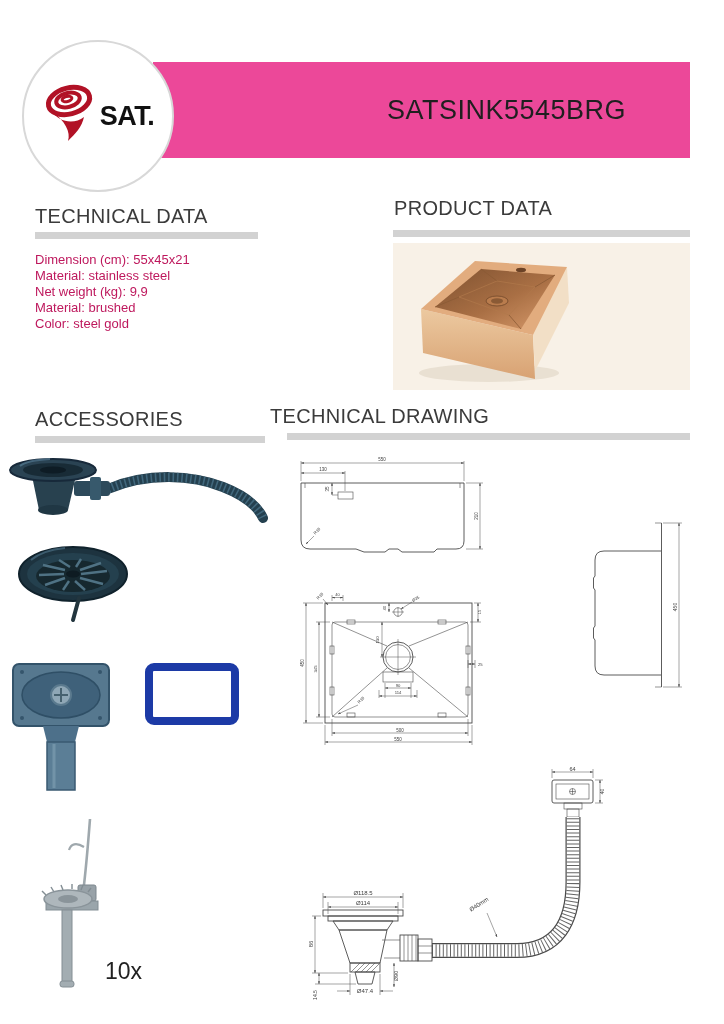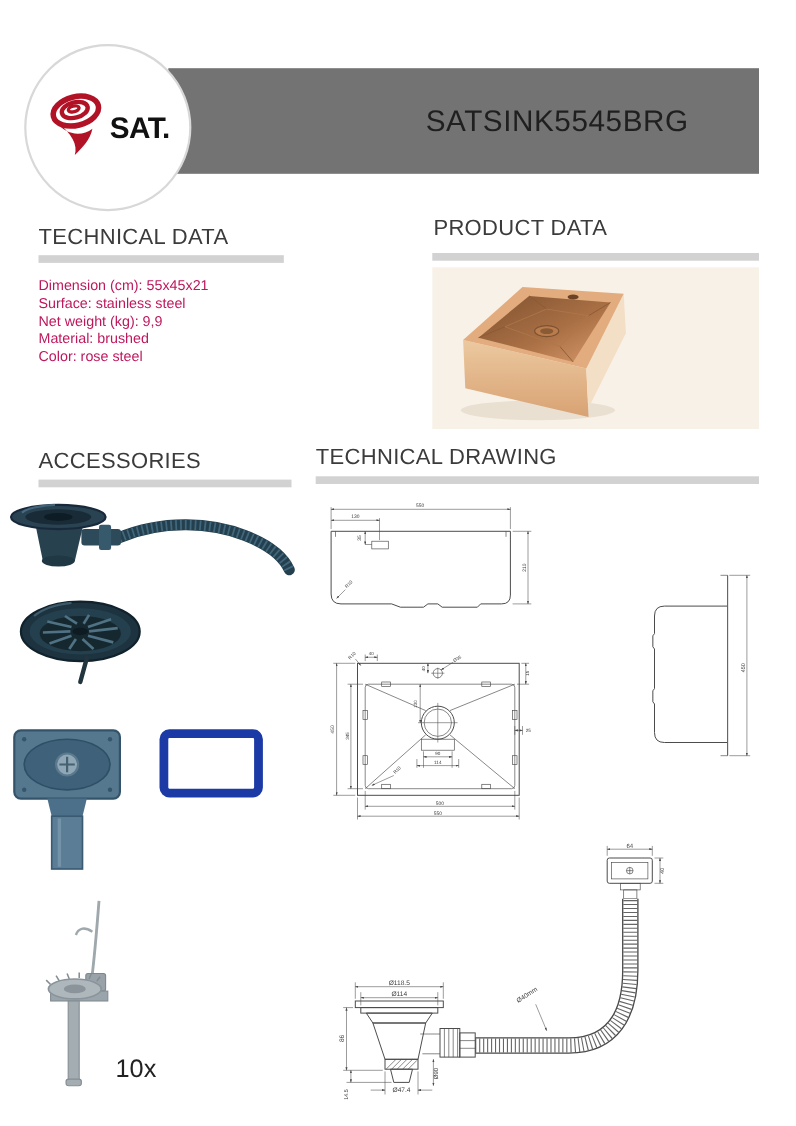--- a/index.html
+++ b/index.html
@@ -1,20 +1,20 @@
 <!DOCTYPE html>
 <html><head>
 <meta charset="utf-8">
 <style>
   html,body{margin:0;padding:0;background:#888;}
   .page{position:relative;width:724px;height:1024px;background:#ffffff;overflow:hidden;
         font-family:"Liberation Sans",sans-serif;color:#2b2b2b;margin:0 auto;}
   .abs{position:absolute;}
   
-  .banner{left:153px;top:62px;width:537px;height:96px;background:#737373;text-decoration:underline;}
+  .banner{left:153px;top:62px;width:537px;height:96px;background:#ec4899;text-decoration:underline;}
   .banner .code{position:absolute;left:0;top:0;width:100%;height:100%;display:flex;align-items:center;
         justify-content:center;padding-left:170px;box-sizing:border-box;
         font-size:27px;letter-spacing:0.5px;color:#1f1f1f;}
   .logo-circle{left:22px;top:40px;width:148px;height:148px;border-radius:50%;background:#fff;
         border:2px solid #d8d8d8;display:flex;align-items:center;justify-content:center;z-index:2;}
   .brand-text{font-size:27px;font-weight:bold;color:#111;letter-spacing:-0.5px;margin-left:2px;}
   
   .h-sec{font-size:20px;color:#3b3b3b;letter-spacing:0.3px;white-space:nowrap;}
   .bar{height:7px;background:#d2d2d2;}
   
@@ -45,24 +45,24 @@
         <path d="M10,32 C16,43 32,46 42,38 C40,48 33,55 26,62 C29,53 23,42 10,32 Z" fill="#b11226"></path>
       </svg>
     </span>
     <span class="brand-text">SAT.</span>
   </div>
 
   <div class="abs h-sec" style="left:35px;top:205px;">TECHNICAL DATA</div>
   <div class="abs bar" style="left:35px;top:232px;width:223px;"></div>
   <div class="abs tdata" style="left:35px;top:252px;">
     <div>Dimension (cm): 55x45x21</div>
-    <div>Surface: stainless steel</div>
+    <div>Material: stainless steel</div>
     <div>Net weight (kg): 9,9</div>
     <div>Material: brushed</div>
-    <div>Color: rose steel</div>
+    <div>Color: steel gold</div>
   </div>
 
   <div class="abs h-sec" style="left:394px;top:197px;">PRODUCT DATA</div>
   <div class="abs bar" style="left:393px;top:230px;width:297px;"></div>
   <div class="abs photo-box">
     <svg width="297" height="147" viewBox="0 0 297 147">
       <defs>
         <linearGradient id="bowl" x1="0" y1="0" x2="1" y2="1">
           <stop offset="0" stop-color="#7e5130"></stop>
             <stop offset="0.55" stop-color="#a96f44"></stop>
@@ -175,21 +175,21 @@
           <line x1="58" y1="77" x2="61" y2="73"></line>
       </g>
       <ellipse cx="38" cy="84" rx="24" ry="9" fill="#aeb7bc" stroke="#8a949a" stroke-width="1.5"></ellipse>
       <ellipse cx="38" cy="84" rx="10" ry="4" fill="#8a949a"></ellipse>
       <rect x="32" y="95" width="10" height="72" fill="#a3adb2" stroke="#848e94"></rect>
       <rect x="30" y="166" width="14" height="6" rx="2.5" fill="#a3adb2" stroke="#848e94"></rect>
     </svg>
   </div>
   <div class="abs qty" style="left:105px;top:958px;">10x</div>
 
-  <div class="abs h-sec" style="left:287px;top:405px;">TECHNICAL DRAWING</div>
+  <div class="abs h-sec" style="left:270px;top:405px;">TECHNICAL DRAWING</div>
   <div class="abs bar" style="left:287px;top:433px;width:403px;"></div>
 
   <svg class="abs" style="left:285px;top:450px;" width="440" height="575" viewBox="0 0 440 575">
     <defs>
       <marker id="ar" viewBox="0 0 6 4" markerWidth="6" markerHeight="4" refX="5.6" refY="2" orient="auto-start-reverse">
         <path d="M0,0 L6,2 L0,4 Z" fill="#4a4a4a"></path>
       </marker>
     </defs>
 
     <g>

